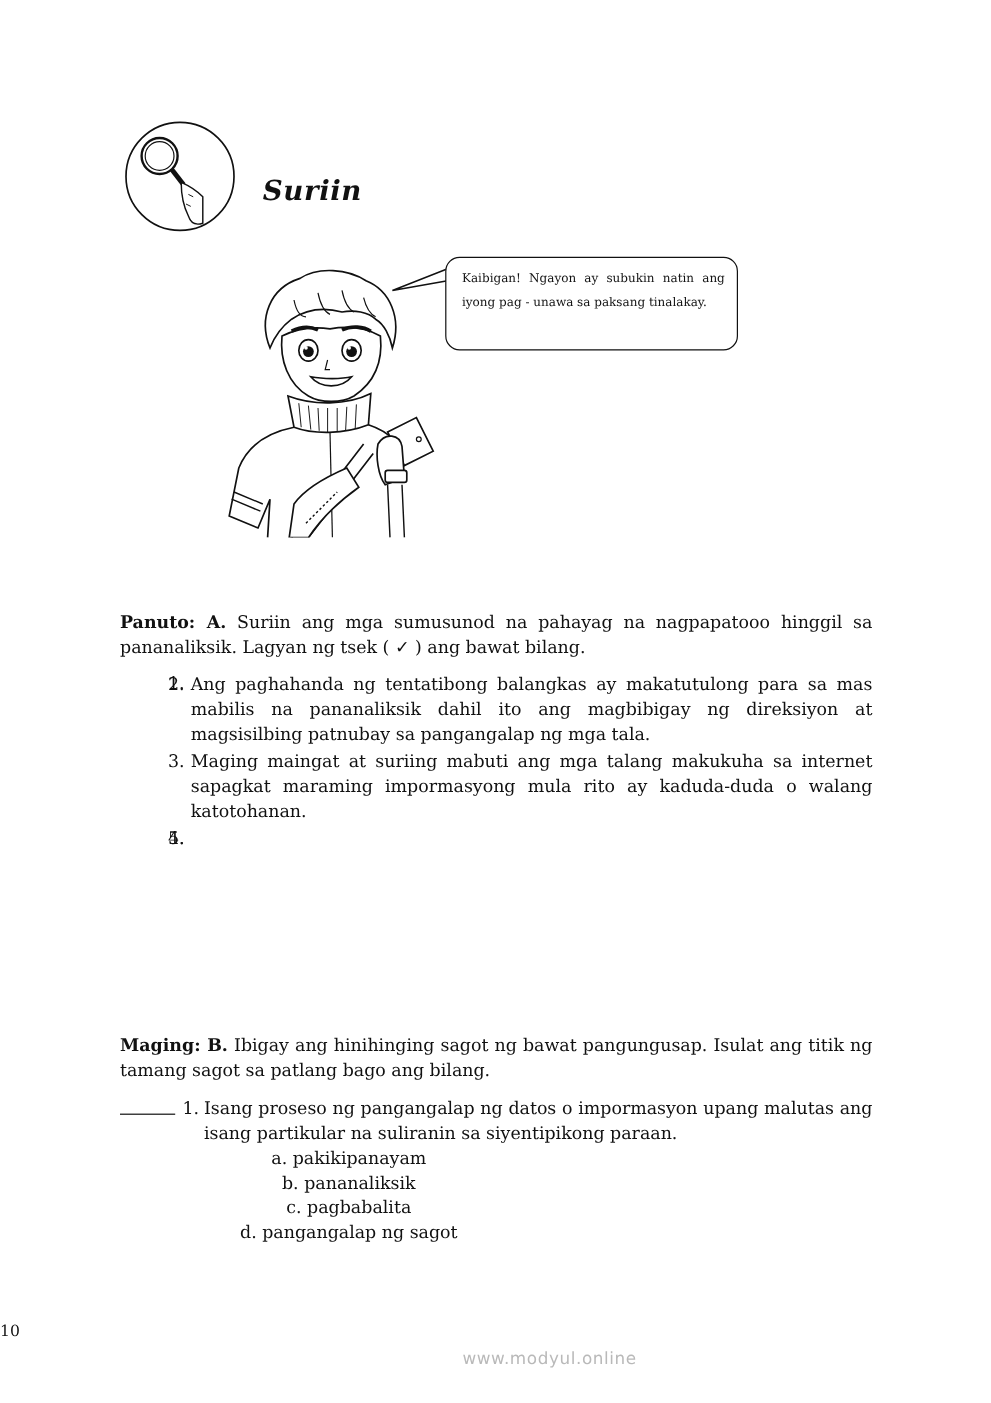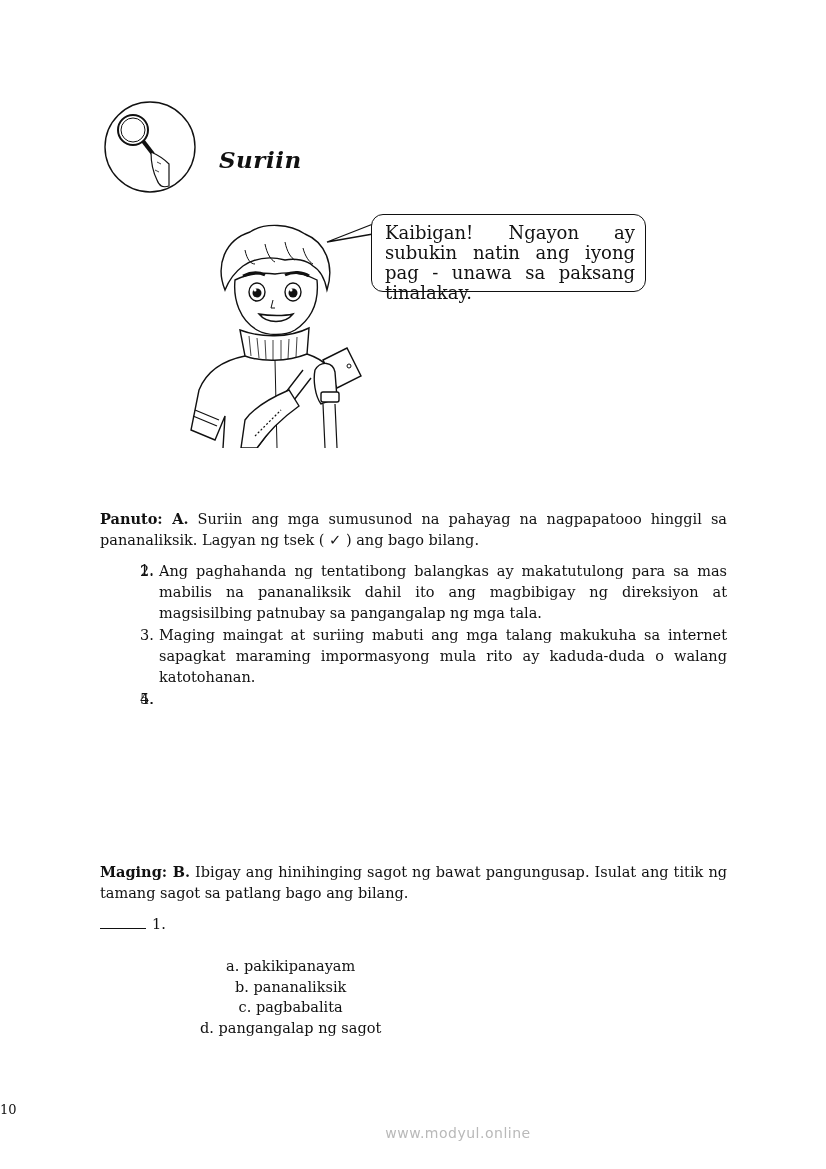--- a/index.html
+++ b/index.html
@@ -4,23 +4,23 @@
 <style>
   html, body { margin: 0; padding: 0; background: #ffffff; }
   body { width: 826px; height: 1169px; position: relative; overflow: hidden;
          font-family: "DejaVu Serif", "Liberation Serif", serif; color: #111; }
   .abs { position: absolute; }
   .icon-circle { left: 103px; top: 100px; width: 94px; height: 94px; }
   .section-title { left: 219px; top: 118px; font-family: "DejaVu Serif", serif; font-weight: bold;
                    font-style: italic; font-size: 23px; letter-spacing: 0.5px; margin-top: 28px; }
   .character { left: 185px; top: 220px; width: 190px; height: 228px; }
   .bubble-tail { left: 325px; top: 222px; width: 60px; height: 30px; }
-  .bubble { left: 371px; top: 214px; width: 275px; height: 78px; border: 1.3px solid #111;
+  .bubble { left: 371px; top: 214px; width: 244px; height: 78px; border: 1.3px solid #111;
             border-radius: 12px; box-sizing: border-box; padding: 8px 10px 0 13px;
-            font-size: 18px; line-height: 20px; text-align: justify; background: #fff; }
+            font-size: 10px; line-height: 20px; text-align: justify; background: #fff; }
   .para { left: 100px; width: 627px; font-size: 14.5px; line-height: 21px; text-align: justify; }
   .para b { font-weight: bold; }
   ol.items { position: absolute; left: 138px; width: 589px; margin: 0; padding: 0; list-style: none; }
   ol.items li { position: relative; padding-left: 21px; font-size: 14.5px; line-height: 21px;
                 text-align: justify; margin: 0; }
   ol.items li .num { position: absolute; left: 2px; top: 0; }
   .q-row { left: 100px; width: 627px; font-size: 14.5px; line-height: 21px; }
   .blank { display: inline-block; width: 46px; border-bottom: 1px solid #111; height: 14px; vertical-align: baseline; }
   .q-num { position: absolute; left: 52px; top: 0; }
   .q-text { position: absolute; left: 70px; width: 557px; text-align: justify; }
@@ -75,21 +75,21 @@
   <rect x="136" y="172" width="18" height="10" rx="2" fill="#fff" stroke="#111" stroke-width="1.4"></rect>
   <path d="M138 184 L140 228 M150 184 L152 228" stroke="#111" stroke-width="1.2"></path>
 </svg>
 
 <svg class="abs bubble-tail" viewBox="0 0 60 30">
   <path d="M48 2 L2 20 L48 12" fill="#fff" stroke="#111" stroke-width="1.3"></path>
 </svg>
 <div class="abs bubble">Kaibigan! Ngayon ay subukin natin ang iyong pag - unawa sa paksang tinalakay.</div>
 
 <div class="abs para" style="top:508px;">
-  <b>Panuto: A.</b><span> Suriin ang mga sumusunod na pahayag na nagpapatooo hinggil sa pananaliksik. Lagyan ng tsek ( ✓ ) ang bago bilang.</span>
+  <b>Panuto: A.</b><span> Suriin ang mga sumusunod na pahayag na nagpapatooo hinggil sa pananaliksik. Lagyan ng tsek ( ✓ ) ang bawat bilang.</span>
 </div>
 
 <ol class="items" style="top:560px;">
   <li style="margin-bottom:1px;">
     <span class="num">1.</span>
   </li>
   <li style="margin-bottom:1px;">
     <span class="num">2.</span>
     <span>Ang paghahanda ng tentatibong balangkas ay makatutulong para sa mas mabilis na pananaliksik dahil ito ang magbibigay ng direksiyon at magsisilbing patnubay sa pangangalap ng mga tala.</span>
   </li>
@@ -105,20 +105,23 @@
   </li>
 </ol>
 
 <div class="abs para" style="top:861px;">
   <b>Maging: B.</b><span> Ibigay ang hinihinging sagot ng bawat pangungusap. Isulat ang titik ng tamang sagot sa patlang bago ang bilang.</span>
 </div>
 
 <div class="abs q-row" style="top:914px; height:44px;">
   <span class="blank"></span>
   <span class="q-num">1.</span>
+  <span class="q-text" style="top: 0px; text-indent: 0px; left: 70px;">
+    <span>Isang proseso ng pangangalap ng datos o impormasyon upang malutas ang isang partikular na suliranin sa siyentipikong paraan.</span>
+  </span>
 </div>
 
 <div class="abs choices" style="top:956px;">
   <div>a. pakikipanayam</div>
   <div>b. pananaliksik</div>
   <div>c. pagbabalita</div>
   <div>d. pangangalap ng sagot</div>
 </div>
 
 <div class="abs page-num">10</div>

